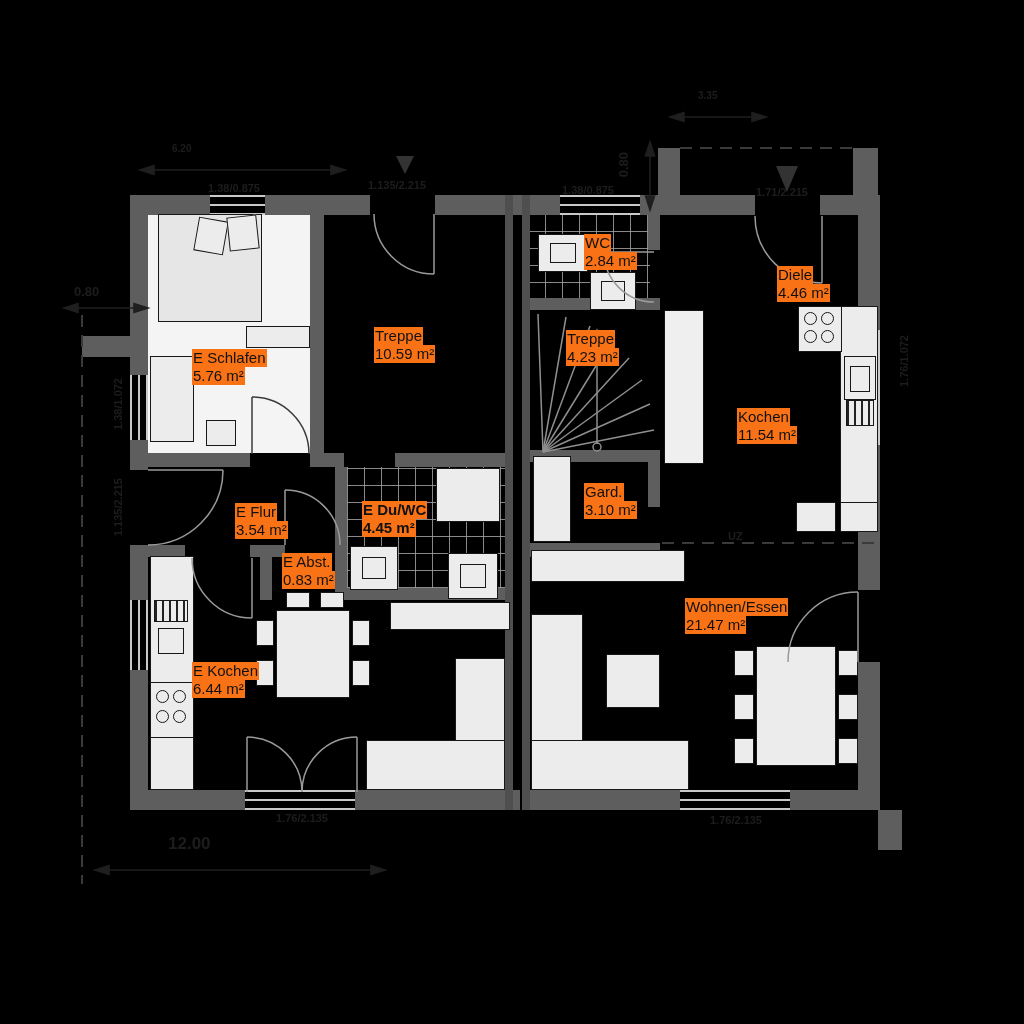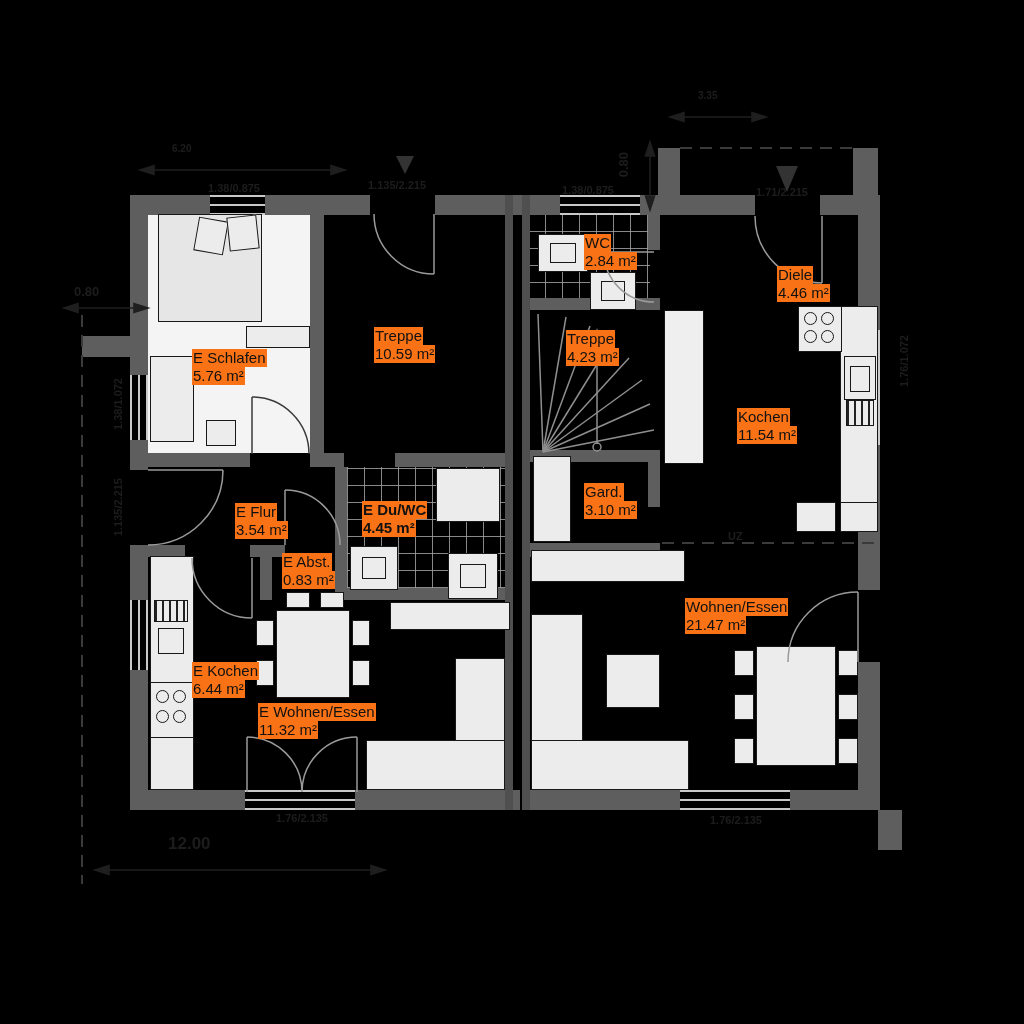--- a/index.html
+++ b/index.html
@@ -279,24 +279,20 @@
     <span>4.45 m²</span>
   </div>
   <div class="chip" style="left:282px;top:553px;">
     <span>E Abst.</span>
     <span>0.83 m²</span>
   </div>
   <div class="chip" style="left:192px;top:662px;">
     <span>E Kochen</span>
     <span>6.44 m²</span>
   </div>
-  <div class="chip" style="left:258px;top:703px;">
-    <span>E Wohnen/Essen</span>
-    <span>11.32 m²</span>
-  </div>
   <div class="chip" style="left:685px;top:598px;">
     <span>Wohnen/Essen</span>
     <span>21.47 m²</span>
   </div>
 
   <div class="dim dimL" style="left:172px;top:143px;">6.20</div>
   <div class="dim" style="left:74px;top:284px;font-size:13px;">0.80</div>
   <div class="dim vtext" style="left:616px;top:152px;font-size:13px;">0.80</div>
   <div class="dim dimL" style="left:698px;top:90px;">3.35</div>
   <div class="dim" style="left:168px;top:834px;font-size:17px;">12.00</div>

